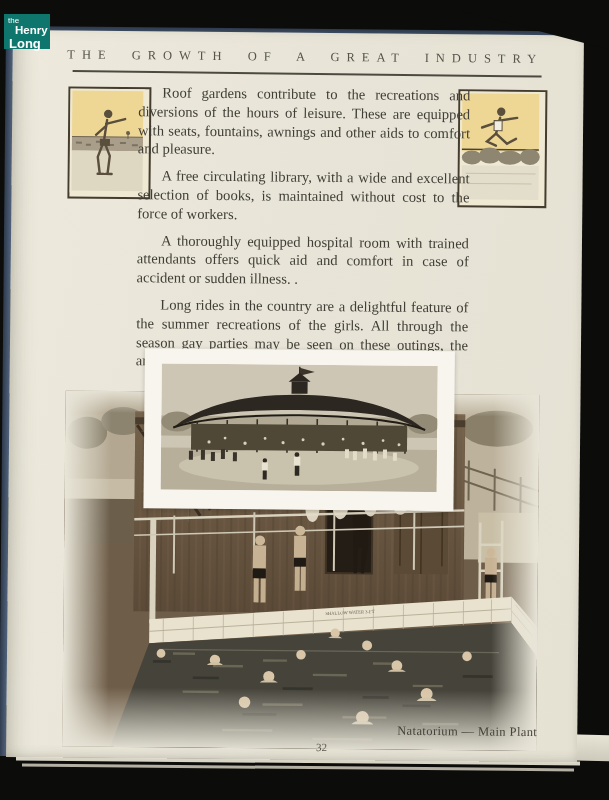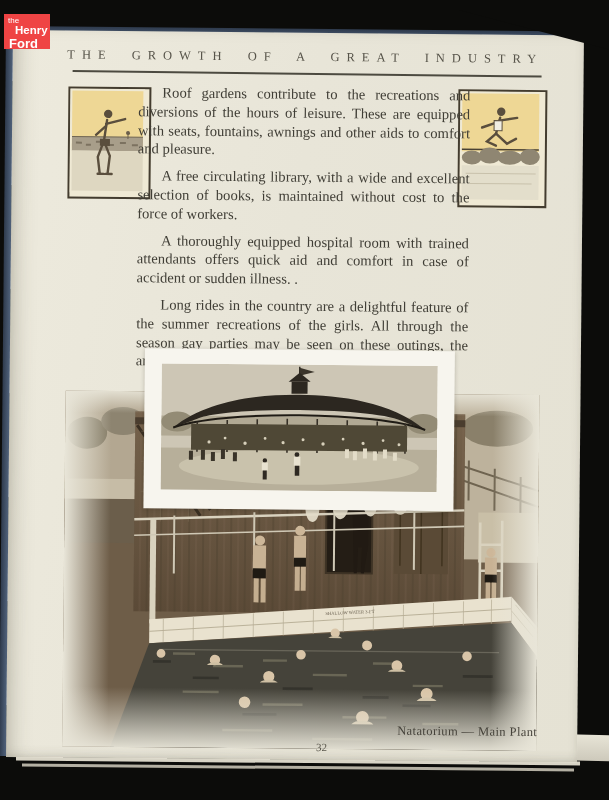--- a/index.html
+++ b/index.html
@@ -34,21 +34,21 @@
   .body-text{position:absolute;left:126px;top:52px;width:332px;font-size:14.6px;line-height:18.8px;
     color:#403e36;text-align:justify;}
   .body-text p{margin:0 0 8px 0;text-indent:24px;}
   .photo-natatorium{position:absolute;left:56px;top:360px;width:474px;height:356px;z-index:2;}
   .card{position:absolute;left:135px;top:317px;width:310px;height:160px;background:#f7f5ee;z-index:3;
     box-shadow:0 1px 4px rgba(40,35,25,.25);}
   .card .inset{position:absolute;left:17px;top:15px;width:276px;height:126px;}
   .caption{position:absolute;right:40px;top:690px;font-size:12.5px;color:#45423a;letter-spacing:.4px;z-index:4;}
   .folio{position:absolute;left:80px;right:20px;top:708px;text-align:center;font-size:11px;color:#5a574d;z-index:4;}
   
-  .badge{position:absolute;left:4px;top:14px;width:46px;height:35px;background:#ef4444;z-index:10;
+  .badge{position:absolute;left:4px;top:14px;width:46px;height:35px;background:#0f766e;z-index:10;
     color:#ffffff;font-family:"Liberation Sans",sans-serif;padding:2px 0 0 3px;box-sizing:border-box;line-height:1;}
   .badge .b-the{font-size:8px;display:block;margin:1px 0 0 1px;}
   .badge .b-henry{font-size:11.5px;font-weight:bold;display:block;margin:0 12px 0 8px;}
   .badge .b-ford{font-size:13px;font-weight:bold;display:block;margin:0 0 0 2px;}
   svg{display:block;}
 </style>
 </head>
 <body>
 
 <div class="scene">
@@ -340,16 +340,16 @@
 
     <div class="caption">Natatorium — Main Plant</div>
     <div class="folio">32</div>
   </div>
 
   <div class="black-wedge-tr"></div>
 
   <div class="badge">
     <span class="b-the">the</span>
     <span class="b-henry">Henry</span>
-    <span class="b-ford">Ford</span>
+    <span class="b-ford">Long</span>
   </div>
 
 </div>
 
 </body></html>

